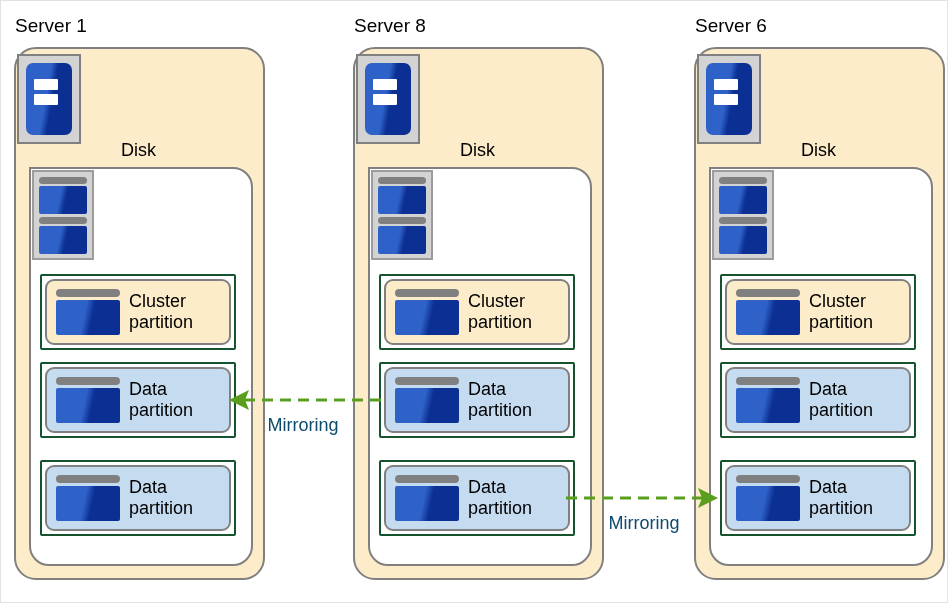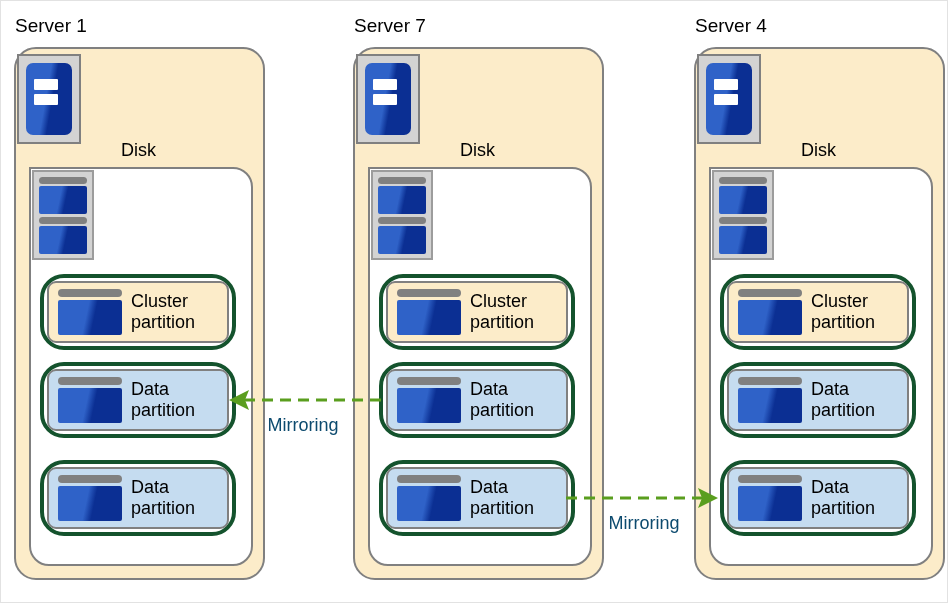--- a/index.html
+++ b/index.html
@@ -126,22 +126,22 @@
     top: 9px; bottom: 0;
     border-radius: 2px;
     background: linear-gradient(102deg, #2f62c8 0%, #2f62c8 43%, #0b2f93 55%, #0b2f93 100%);
   }
 
   
   .partition {
     position: absolute;
     width: 196px;
     height: 76px;
-    border: 4px solid #14532d;
-    border-radius: 24px;
+    border: 2px solid #14532d;
+    border-radius: 2px;
     box-sizing: border-box;
     padding: 3px;
     background: transparent;
   }
   .partition .inner {
     position: relative;
     width: 100%;
     height: 100%;
     border: 2px solid #808080;
     border-radius: 9px;
@@ -255,21 +255,21 @@
           <div class="cap"></div>
           <div class="plate"></div>
         </div>
         <div class="part-label">Data
 partition</div>
       </div>
     </div>
   </div>
 
   <div class="server-col" style="left:339px;">
-    <div class="server-title">Server 7</div>
+    <div class="server-title">Server 8</div>
 
     <div class="server-box"></div>
 
     <div class="disk-label" style="left:120px; top:139px;">Disk</div>
 
     <div class="disk-box" style="left:28px; top:166px; width:224px; height:399px;"></div>
 
     <div class="server-icon" style="left:16px; top:53px;">
       <div class="body">
         <div class="bar b1"></div>
@@ -316,21 +316,21 @@
           <div class="cap"></div>
           <div class="plate"></div>
         </div>
         <div class="part-label">Data
 partition</div>
       </div>
     </div>
   </div>
 
   <div class="server-col" style="left:680px;">
-    <div class="server-title">Server 4</div>
+    <div class="server-title">Server 6</div>
 
     <div class="server-box"></div>
 
     <div class="disk-label" style="left:120px; top:139px;">Disk</div>
 
     <div class="disk-box" style="left:28px; top:166px; width:224px; height:399px;"></div>
 
     <div class="server-icon" style="left:16px; top:53px;">
       <div class="body">
         <div class="bar b1"></div>

